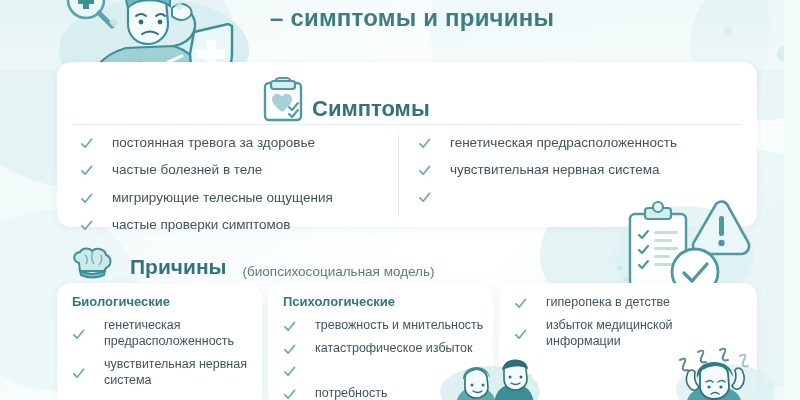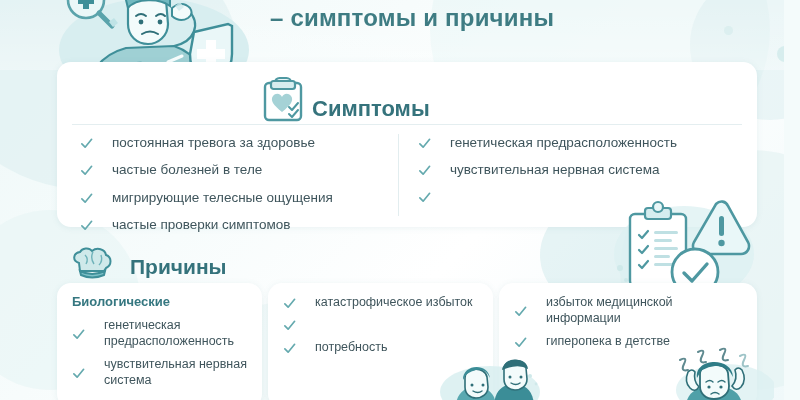--- a/index.html
+++ b/index.html
@@ -217,20 +217,21 @@
 
   <div class="prich">
     <svg width="44" height="32" viewBox="0 0 44 32" style="align-self:center;">
       <path d="M9 16 C2 14 3 6 10 5 C12 1 19 0 22 4 C27 0 35 2 36 8 C42 10 42 18 36 21 L34 24 L10 24 Z" fill="#cfe9ea" stroke="#3f8f99" stroke-width="2"></path>
       <path d="M10 24 q12 6 25 0 l-1 4 q-12 5 -23 0z" fill="#7fc2c8" stroke="#3f8f99" stroke-width="2"></path>
       <path d="M15 8 q4 4 1 9" fill="none" stroke="#6fb3ba" stroke-width="1.4"></path>
       <path d="M23 5 q-3 6 1 12" fill="none" stroke="#6fb3ba" stroke-width="1.4"></path>
       <path d="M31 8 q2 6 -2 10" fill="none" stroke="#6fb3ba" stroke-width="1.4"></path>
     </svg>
     <span class="prich-title">Причины</span>
+    <span class="prich-sub">(биопсихосоциальная  модель)</span>
   </div>
 
   <div class="panel" id="card-bio"></div>
   <div class="panel" id="card-psy"></div>
   <div class="panel" id="card-soc"></div>
 
   <div class="card-inner" id="bio-inner">
     <div class="card-title">Биологические</div>
     <div class="li">
       <svg class="ck" viewBox="0 0 14 14">
@@ -240,20 +241,27 @@
     </div>
     <div class="li">
       <svg class="ck" viewBox="0 0 14 14">
           <path d="M2 7.5 L5.5 11 L12.5 2.5" fill="none" stroke="#64a9ae" stroke-width="1.8" stroke-linecap="round" stroke-linejoin="round"></path>
         </svg>
       <span class="tx">чувствительная нервная система</span>
     </div>
   </div>
 
   <div class="card-inner" id="psy-inner">
+    <div class="card-title">Психологические</div>
+    <div class="li">
+      <svg class="ck" viewBox="0 0 14 14">
+          <path d="M2 7.5 L5.5 11 L12.5 2.5" fill="none" stroke="#64a9ae" stroke-width="1.8" stroke-linecap="round" stroke-linejoin="round"></path>
+        </svg>
+      <span class="tx">тревожность и мнительность</span>
+    </div>
     <div class="li">
       <svg class="ck" viewBox="0 0 14 14">
           <path d="M2 7.5 L5.5 11 L12.5 2.5" fill="none" stroke="#64a9ae" stroke-width="1.8" stroke-linecap="round" stroke-linejoin="round"></path>
         </svg>
       <span class="tx">катастрофическое избыток</span>
     </div>
     <div class="li">
       <svg class="ck" viewBox="0 0 14 14">
           <path d="M2 7.5 L5.5 11 L12.5 2.5" fill="none" stroke="#64a9ae" stroke-width="1.8" stroke-linecap="round" stroke-linejoin="round"></path>
         </svg>
@@ -264,27 +272,27 @@
         </svg>
       <span class="tx">потребность</span>
     </div>
   </div>
 
   <div class="card-inner" id="soc-inner">
     <div class="li">
       <svg class="ck" viewBox="0 0 14 14">
           <path d="M2 7.5 L5.5 11 L12.5 2.5" fill="none" stroke="#64a9ae" stroke-width="1.8" stroke-linecap="round" stroke-linejoin="round"></path>
         </svg>
+      <span class="tx">гиперопека в детстве</span>
+    </div>
+    <div class="li">
+      <svg class="ck" viewBox="0 0 14 14">
+          <path d="M2 7.5 L5.5 11 L12.5 2.5" fill="none" stroke="#64a9ae" stroke-width="1.8" stroke-linecap="round" stroke-linejoin="round"></path>
+        </svg>
       <span class="tx">избыток медицинской информации</span>
-    </div>
-    <div class="li">
-      <svg class="ck" viewBox="0 0 14 14">
-          <path d="M2 7.5 L5.5 11 L12.5 2.5" fill="none" stroke="#64a9ae" stroke-width="1.8" stroke-linecap="round" stroke-linejoin="round"></path>
-        </svg>
-      <span class="tx">гиперопека в детстве</span>
     </div>
   </div>
 
   <svg class="art" id="art-couple" viewBox="0 0 110 55">
     <ellipse cx="58" cy="40" rx="50" ry="26" fill="#d8eef0" opacity=".85"></ellipse>
 
     <path d="M62 55 C62 40 70 32 82 32 C94 32 102 40 102 55z" fill="#3b8d97"></path>
     <path d="M72 17 C72 6 92 5 94 16 L95 27 C95 34 89 38 83 38 C77 38 72 34 72 27z" fill="#f3fbfb" stroke="#2f6f78" stroke-width="1.6"></path>
     <path d="M70 18 C72 5 95 4 96 17 q-10 -6 -26 1z" fill="#2f6f78"></path>
     <circle cx="78" cy="25" r="1.5" fill="#2f6f78"></circle>

